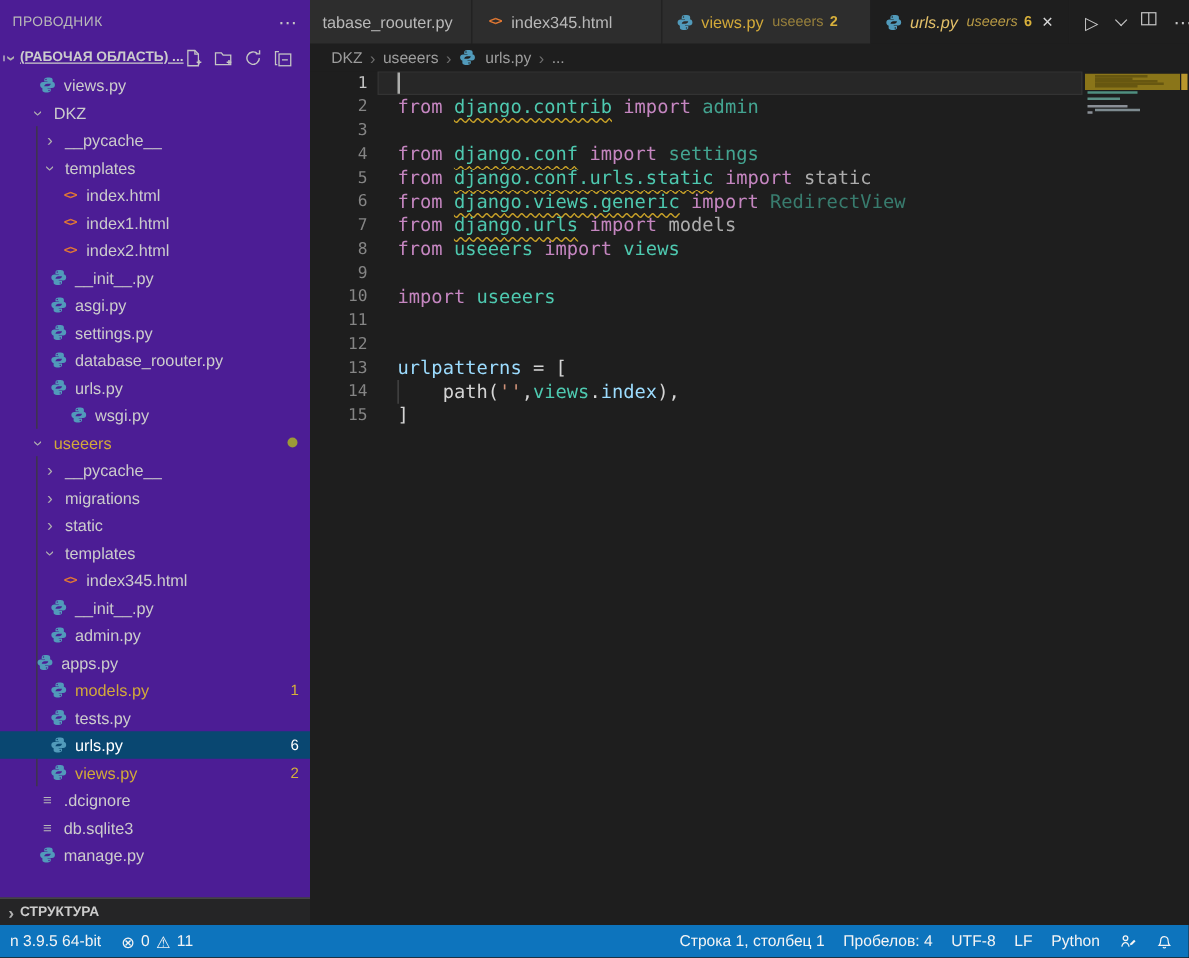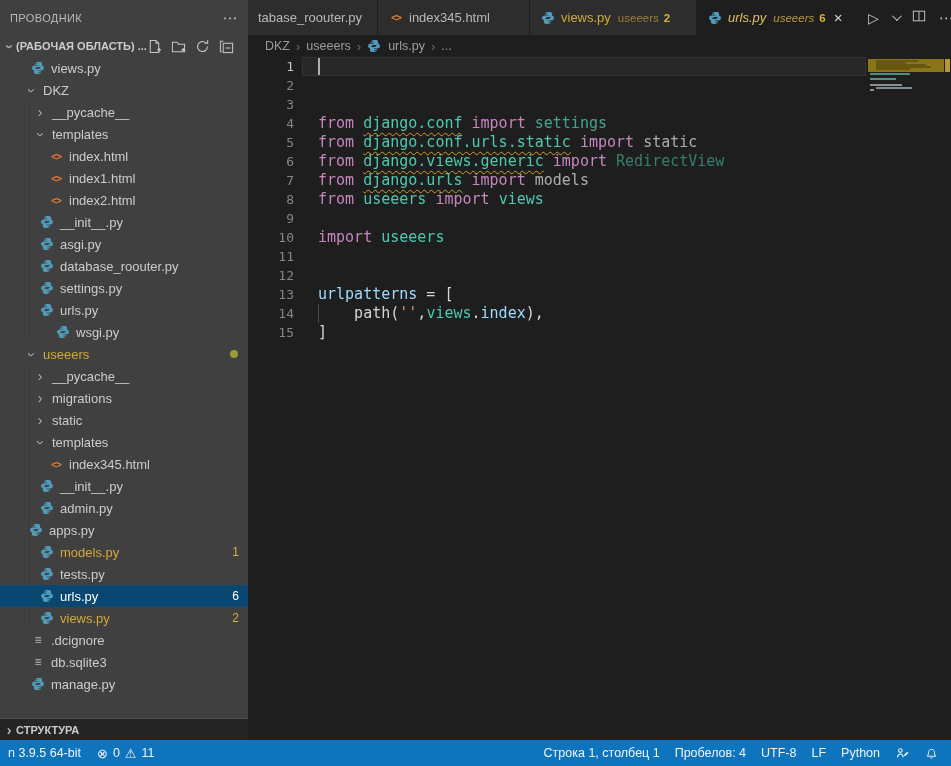--- a/index.html
+++ b/index.html
@@ -1,23 +1,23 @@
 <!DOCTYPE html>
 <html><head>
 <meta charset="utf-8">
 <style>
   * { box-sizing: border-box; margin: 0; padding: 0; }
   html,body { width: 951px; height: 766px; overflow: hidden; }
   body { background:#1e1e1e; font-family:"Liberation Sans", sans-serif; color:#cccccc; position:relative; }
 
   
-  .sidebar { position:absolute; left:0; top:0; width:248px; bottom:26px; background:#404040; overflow:hidden; }
+  .sidebar { position:absolute; left:0; top:0; width:248px; bottom:26px; background:#4c1d95; overflow:hidden; }
   .sb-title { height:35px; display:flex; align-items:center; padding:0 10px; font-size:11px; color:#b9b9b9; letter-spacing:.4px; }
   .sb-title .more { margin-left:auto; color:#c5c5c5; font-size:15px; cursor:pointer; }
-  .sb-section { height:22px; display:flex; align-items:center; font-size:11px; font-weight:bold; color:#cccccc; padding:0 4px 0 2px; }
+  .sb-section { height:22px; display:flex; align-items:center; font-size:11px; font-weight:bold; color:#cccccc; padding:0 4px 0 2px;text-decoration:underline; }
   .sb-actions { margin-left:auto; display:flex; gap:9px; padding-right:10px; align-items:center; }
   .sb-actions svg { display:block; }
   .tree { position:relative; font-size:13px; }
   .row { height:22px; display:flex; align-items:center; position:relative; cursor:pointer; color:#cccccc; }
   .row.selected { background:#094771; color:#ffffff; }
   .row .lbl { margin-left:5px; white-space:nowrap; }
   .row .lbl.warn { color:#d2a939; }
   .row.selected .lbl { color:#ffffff; }
   .chev { width:14px; color:#b0b0b0; font-size:14px; line-height:14px; display:inline-block; text-align:center; transform-origin:50% 55%; }
   .chev.exp { transform:rotate(90deg); }
@@ -186,30 +186,30 @@
         </span>
         <span class="lbl">asgi.py</span>
       </div>
       <div class="row" style="padding-left: 33px;">
         <span class="ficon">
           <svg width="14" height="14" viewBox="0 0 16 16" fill="#519aba">
             <path d="M7.9 1.2c-1.6 0-2.9.7-2.9 1.9v1.6h3v.5H3.9c-1.5 0-2.7 1-2.7 2.8 0 1.8 1.2 2.9 2.7 2.9h1.2V9.2c0-1.3 1.2-2.3 2.6-2.3h3c1.1 0 2-.9 2-2V3.1c0-1.2-1.3-1.9-2.9-1.9H7.9zM6.6 2.3a.7.7 0 1 1 0 1.4.7.7 0 0 1 0-1.4z"></path>
             <path d="M8.1 14.8c1.6 0 2.9-.7 2.9-1.9v-1.6H8v-.5h4.1c1.5 0 2.7-1 2.7-2.8 0-1.8-1.2-2.9-2.7-2.9h-1.2v1.7c0 1.3-1.2 2.3-2.6 2.3h-3c-1.1 0-2 .9-2 2v1.8c0 1.2 1.3 1.9 2.9 1.9h1.9zm1.3-1.1a.7.7 0 1 1 0-1.4.7.7 0 0 1 0 1.4z"></path>
           </svg>
         </span>
+        <span class="lbl">settings.py</span>
+      </div>
+      <div class="row" style="padding-left: 33px;">
+        <span class="ficon">
+          <svg width="14" height="14" viewBox="0 0 16 16" fill="#519aba">
+            <path d="M7.9 1.2c-1.6 0-2.9.7-2.9 1.9v1.6h3v.5H3.9c-1.5 0-2.7 1-2.7 2.8 0 1.8 1.2 2.9 2.7 2.9h1.2V9.2c0-1.3 1.2-2.3 2.6-2.3h3c1.1 0 2-.9 2-2V3.1c0-1.2-1.3-1.9-2.9-1.9H7.9zM6.6 2.3a.7.7 0 1 1 0 1.4.7.7 0 0 1 0-1.4z"></path>
+            <path d="M8.1 14.8c1.6 0 2.9-.7 2.9-1.9v-1.6H8v-.5h4.1c1.5 0 2.7-1 2.7-2.8 0-1.8-1.2-2.9-2.7-2.9h-1.2v1.7c0 1.3-1.2 2.3-2.6 2.3h-3c-1.1 0-2 .9-2 2v1.8c0 1.2 1.3 1.9 2.9 1.9h1.9zm1.3-1.1a.7.7 0 1 1 0-1.4.7.7 0 0 1 0 1.4z"></path>
+          </svg>
+        </span>
         <span class="lbl">database_roouter.py</span>
-      </div>
-      <div class="row" style="padding-left: 33px;">
-        <span class="ficon">
-          <svg width="14" height="14" viewBox="0 0 16 16" fill="#519aba">
-            <path d="M7.9 1.2c-1.6 0-2.9.7-2.9 1.9v1.6h3v.5H3.9c-1.5 0-2.7 1-2.7 2.8 0 1.8 1.2 2.9 2.7 2.9h1.2V9.2c0-1.3 1.2-2.3 2.6-2.3h3c1.1 0 2-.9 2-2V3.1c0-1.2-1.3-1.9-2.9-1.9H7.9zM6.6 2.3a.7.7 0 1 1 0 1.4.7.7 0 0 1 0-1.4z"></path>
-            <path d="M8.1 14.8c1.6 0 2.9-.7 2.9-1.9v-1.6H8v-.5h4.1c1.5 0 2.7-1 2.7-2.8 0-1.8-1.2-2.9-2.7-2.9h-1.2v1.7c0 1.3-1.2 2.3-2.6 2.3h-3c-1.1 0-2 .9-2 2v1.8c0 1.2 1.3 1.9 2.9 1.9h1.9zm1.3-1.1a.7.7 0 1 1 0-1.4.7.7 0 0 1 0 1.4z"></path>
-          </svg>
-        </span>
-        <span class="lbl">settings.py</span>
       </div>
       <div class="row" style="padding-left: 33px;">
         <span class="ficon">
           <svg width="14" height="14" viewBox="0 0 16 16" fill="#519aba">
             <path d="M7.9 1.2c-1.6 0-2.9.7-2.9 1.9v1.6h3v.5H3.9c-1.5 0-2.7 1-2.7 2.8 0 1.8 1.2 2.9 2.7 2.9h1.2V9.2c0-1.3 1.2-2.3 2.6-2.3h3c1.1 0 2-.9 2-2V3.1c0-1.2-1.3-1.9-2.9-1.9H7.9zM6.6 2.3a.7.7 0 1 1 0 1.4.7.7 0 0 1 0-1.4z"></path>
             <path d="M8.1 14.8c1.6 0 2.9-.7 2.9-1.9v-1.6H8v-.5h4.1c1.5 0 2.7-1 2.7-2.8 0-1.8-1.2-2.9-2.7-2.9h-1.2v1.7c0 1.3-1.2 2.3-2.6 2.3h-3c-1.1 0-2 .9-2 2v1.8c0 1.2 1.3 1.9 2.9 1.9h1.9zm1.3-1.1a.7.7 0 1 1 0-1.4.7.7 0 0 1 0 1.4z"></path>
           </svg>
         </span>
         <span class="lbl">urls.py</span>
       </div>
@@ -402,21 +402,21 @@
   <span class="sep">›</span>
   <span>...</span>
 </div>
 
 <div class="editor">
   <div class="curline"></div>
   <div class="cursor"></div>
   <div class="iguide"></div>
   <div class="lines" id="lines">
       <div class="cline"><span class="ln cur">1</span><span class="lc"></span></div>
-      <div class="cline"><span class="ln">2</span></div>
+      <div class="cline"><span class="ln">2</span><span class="lc"><span class="kw">from </span><span class="mod sq">django.contrib</span><span class="pl"> </span><span class="kw">import </span><span class="mod fade">admin</span></span></div>
       <div class="cline"><span class="ln">3</span></div>
       <div class="cline"><span class="ln">4</span><span class="lc"><span class="kw">from </span><span class="mod sq">django.conf</span><span class="pl"> </span><span class="kw">import </span><span class="mod fade">settings</span></span></div>
       <div class="cline"><span class="ln">5</span><span class="lc"><span class="kw">from </span><span class="mod sq">django.conf.urls.static</span><span class="pl"> </span><span class="kw">import </span><span class="pl fade">static</span></span></div>
       <div class="cline"><span class="ln">6</span><span class="lc"><span class="kw">from </span><span class="mod sq">django.views.generic</span><span class="pl"> </span><span class="kw">import </span><span class="mod fade2">RedirectView</span></span></div>
       <div class="cline"><span class="ln">7</span><span class="lc"><span class="kw">from </span><span class="mod sq">django.urls</span><span class="pl"> </span><span class="kw">import </span><span class="pl fade">models</span></span></div>
       <div class="cline"><span class="ln">8</span><span class="lc"><span class="kw">from </span><span class="mod">useeers</span><span class="pl"> </span><span class="kw">import </span><span class="mod">views</span></span></div>
       <div class="cline"><span class="ln">9</span><span class="lc"></span></div>
       <div class="cline"><span class="ln">10</span><span class="lc"><span class="kw">import </span><span class="mod">useeers</span></span></div>
       <div class="cline"><span class="ln">11</span><span class="lc"></span></div>
       <div class="cline"><span class="ln">12</span><span class="lc"></span></div>

